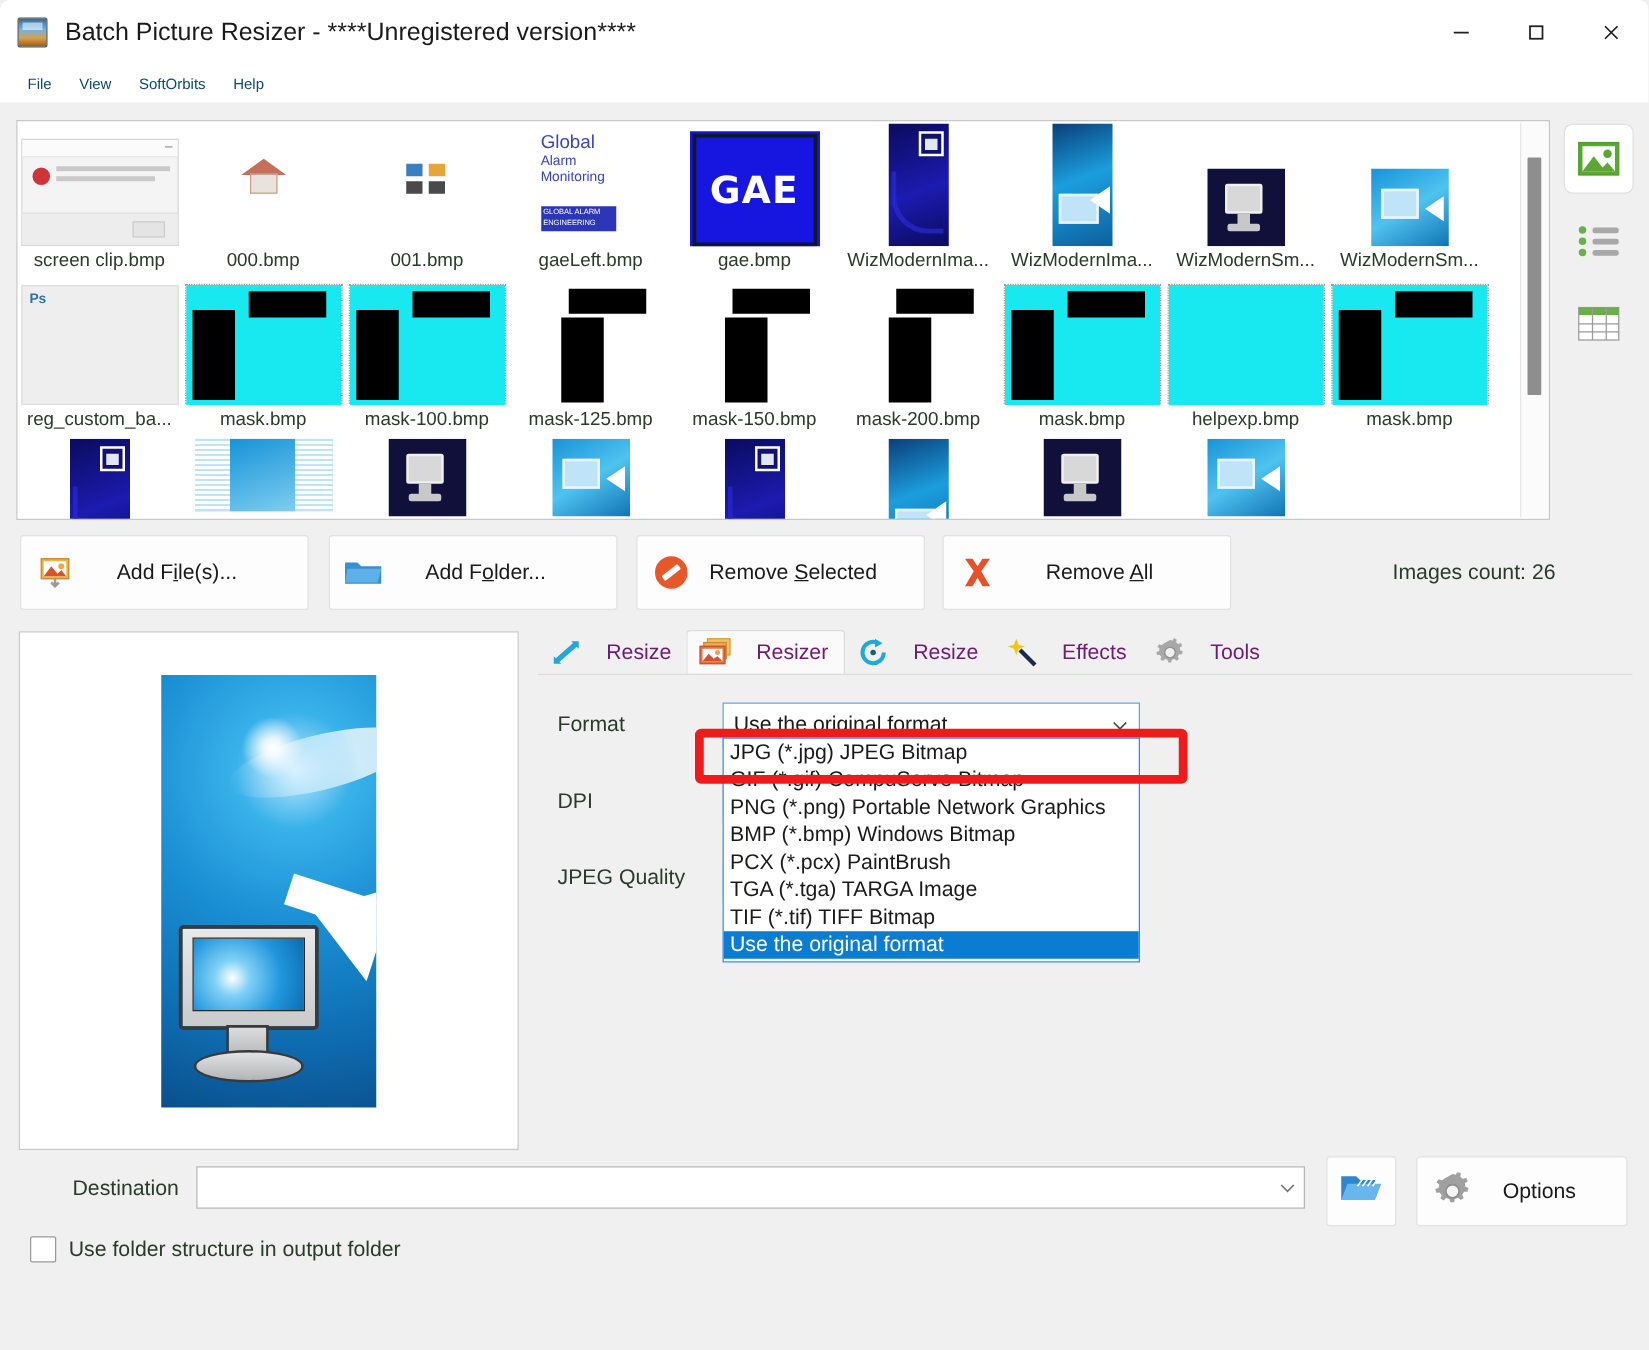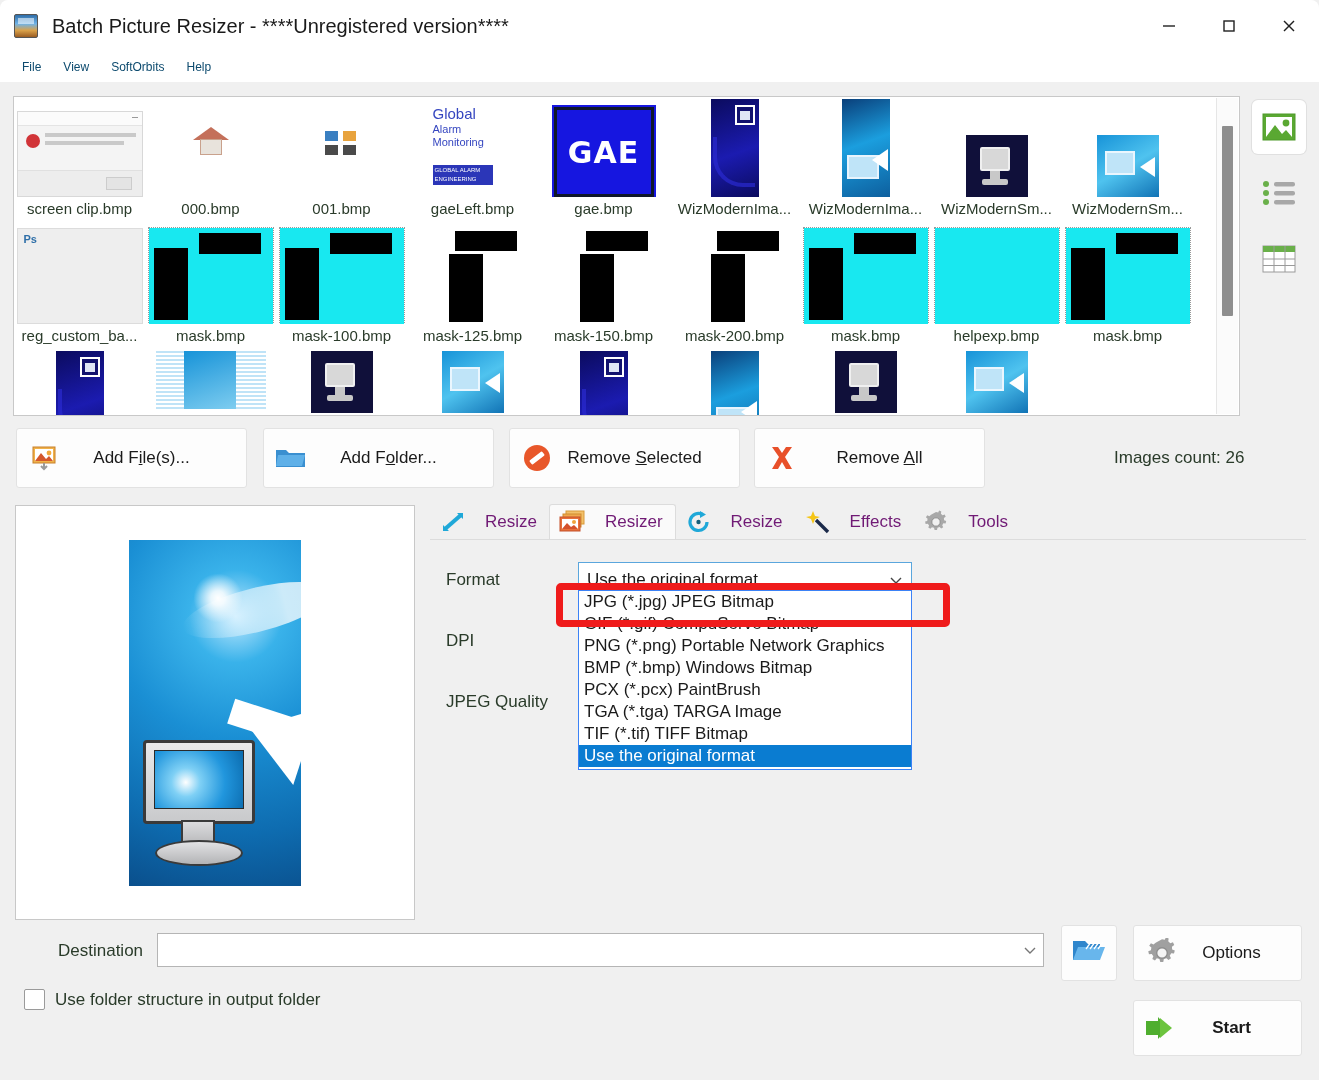--- a/index.html
+++ b/index.html
@@ -783,28 +783,19 @@
   <div class="optbtn">
     <span class="ico">
       <svg width="30" height="30" viewBox="0 0 26 26">
         <path d="M13 1 l2.4 .5 1 -2.2 2.4 1.2 -.4 2.4 1.8 1.6 2.3 -.9 1.1 2.5 -2 1.4 .2 2.4 2.3 .9 -.7 2.6 -2.4 -.1 -1.3 2.1 1.1 2.2 -2.2 1.5 -1.7 -1.6 -2.3 .8 -.5 2.4 -2.6 0 -.7 -2.4 -2.3 -.7 -1.6 1.8 -2.3 -1.3 .9 -2.3 -1.4 -1.9 -2.4 .2 -.6 -2.6 2.3 -.8 .4 -2.4 -1.9 -1.5 1.5 -2.2 2.2 1 1.9 -1.5 Z" fill="#a0a0a0"></path>
         <circle cx="13" cy="13" r="4.6" fill="#f4f4f4" stroke="#8d8d8d" stroke-width="1.2"></circle>
       </svg>
     </span>
     <span class="lbl">Options</span>
   </div>
 
-  <div class="startbtn">
-    <span class="ico">
-      <svg width="36" height="26" viewBox="0 0 36 26">
-        <path d="M2 6 L14 6 L14 2 L24 13 L14 24 L14 20 L2 20 Z" fill="#4fae2e"></path>
-        <path d="M16 3 L28 13 L16 23 Z" fill="#6cc43e"></path>
-      </svg>
-    </span>
-    <span class="lbl">Start</span>
-  </div>
 
   <div class="chkrow">
     <span class="chkbox"></span>
     <span class="chklbl">Use folder structure in output folder</span>
   </div>
 
 </div>
 
 </body></html>

